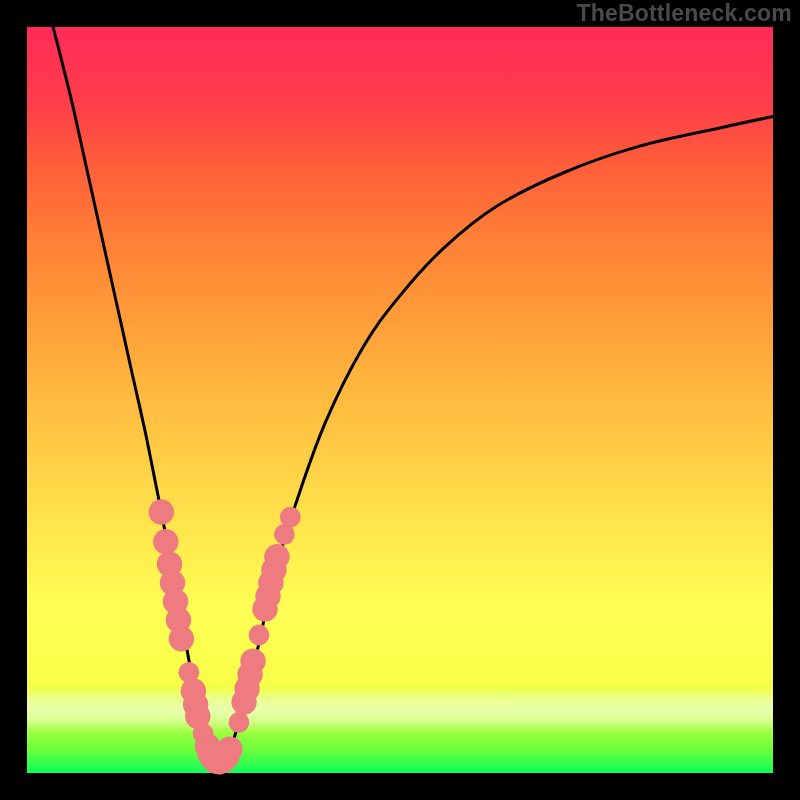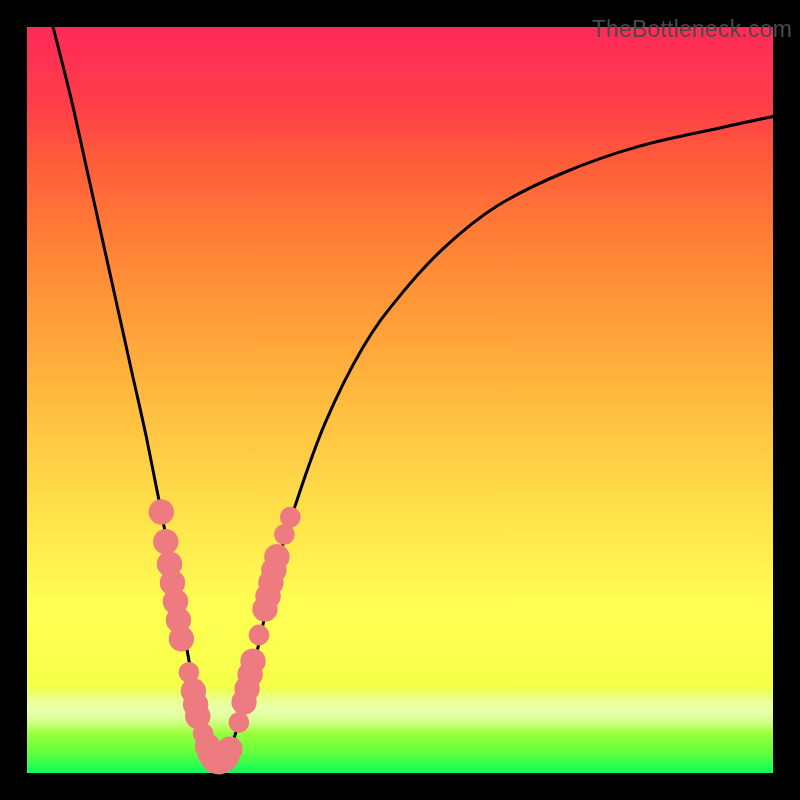--- a/index.html
+++ b/index.html
@@ -46,25 +46,25 @@
       rgba(255,255,255,0.0) 0%,
       rgba(255,255,255,0.45) 30%,
       rgba(255,255,255,0.55) 50%,
       rgba(255,255,255,0.45) 70%,
       rgba(255,255,255,0.0) 100%
     );
     mix-blend-mode: screen;
   }
   .watermark {
     position: absolute;
-    top: 16px;
+    top: 0px;
     right: 8px;
     color: #4a4a4a;
     font-size: 23px;
-    font-weight: 400;
+    font-weight: 700;
     letter-spacing: 0.2px;
     user-select: none;
   }
   svg.curve {
     position: absolute;
     left: 0;
     top: 0;
     width: 746px;
     height: 746px;
     overflow: visible;

